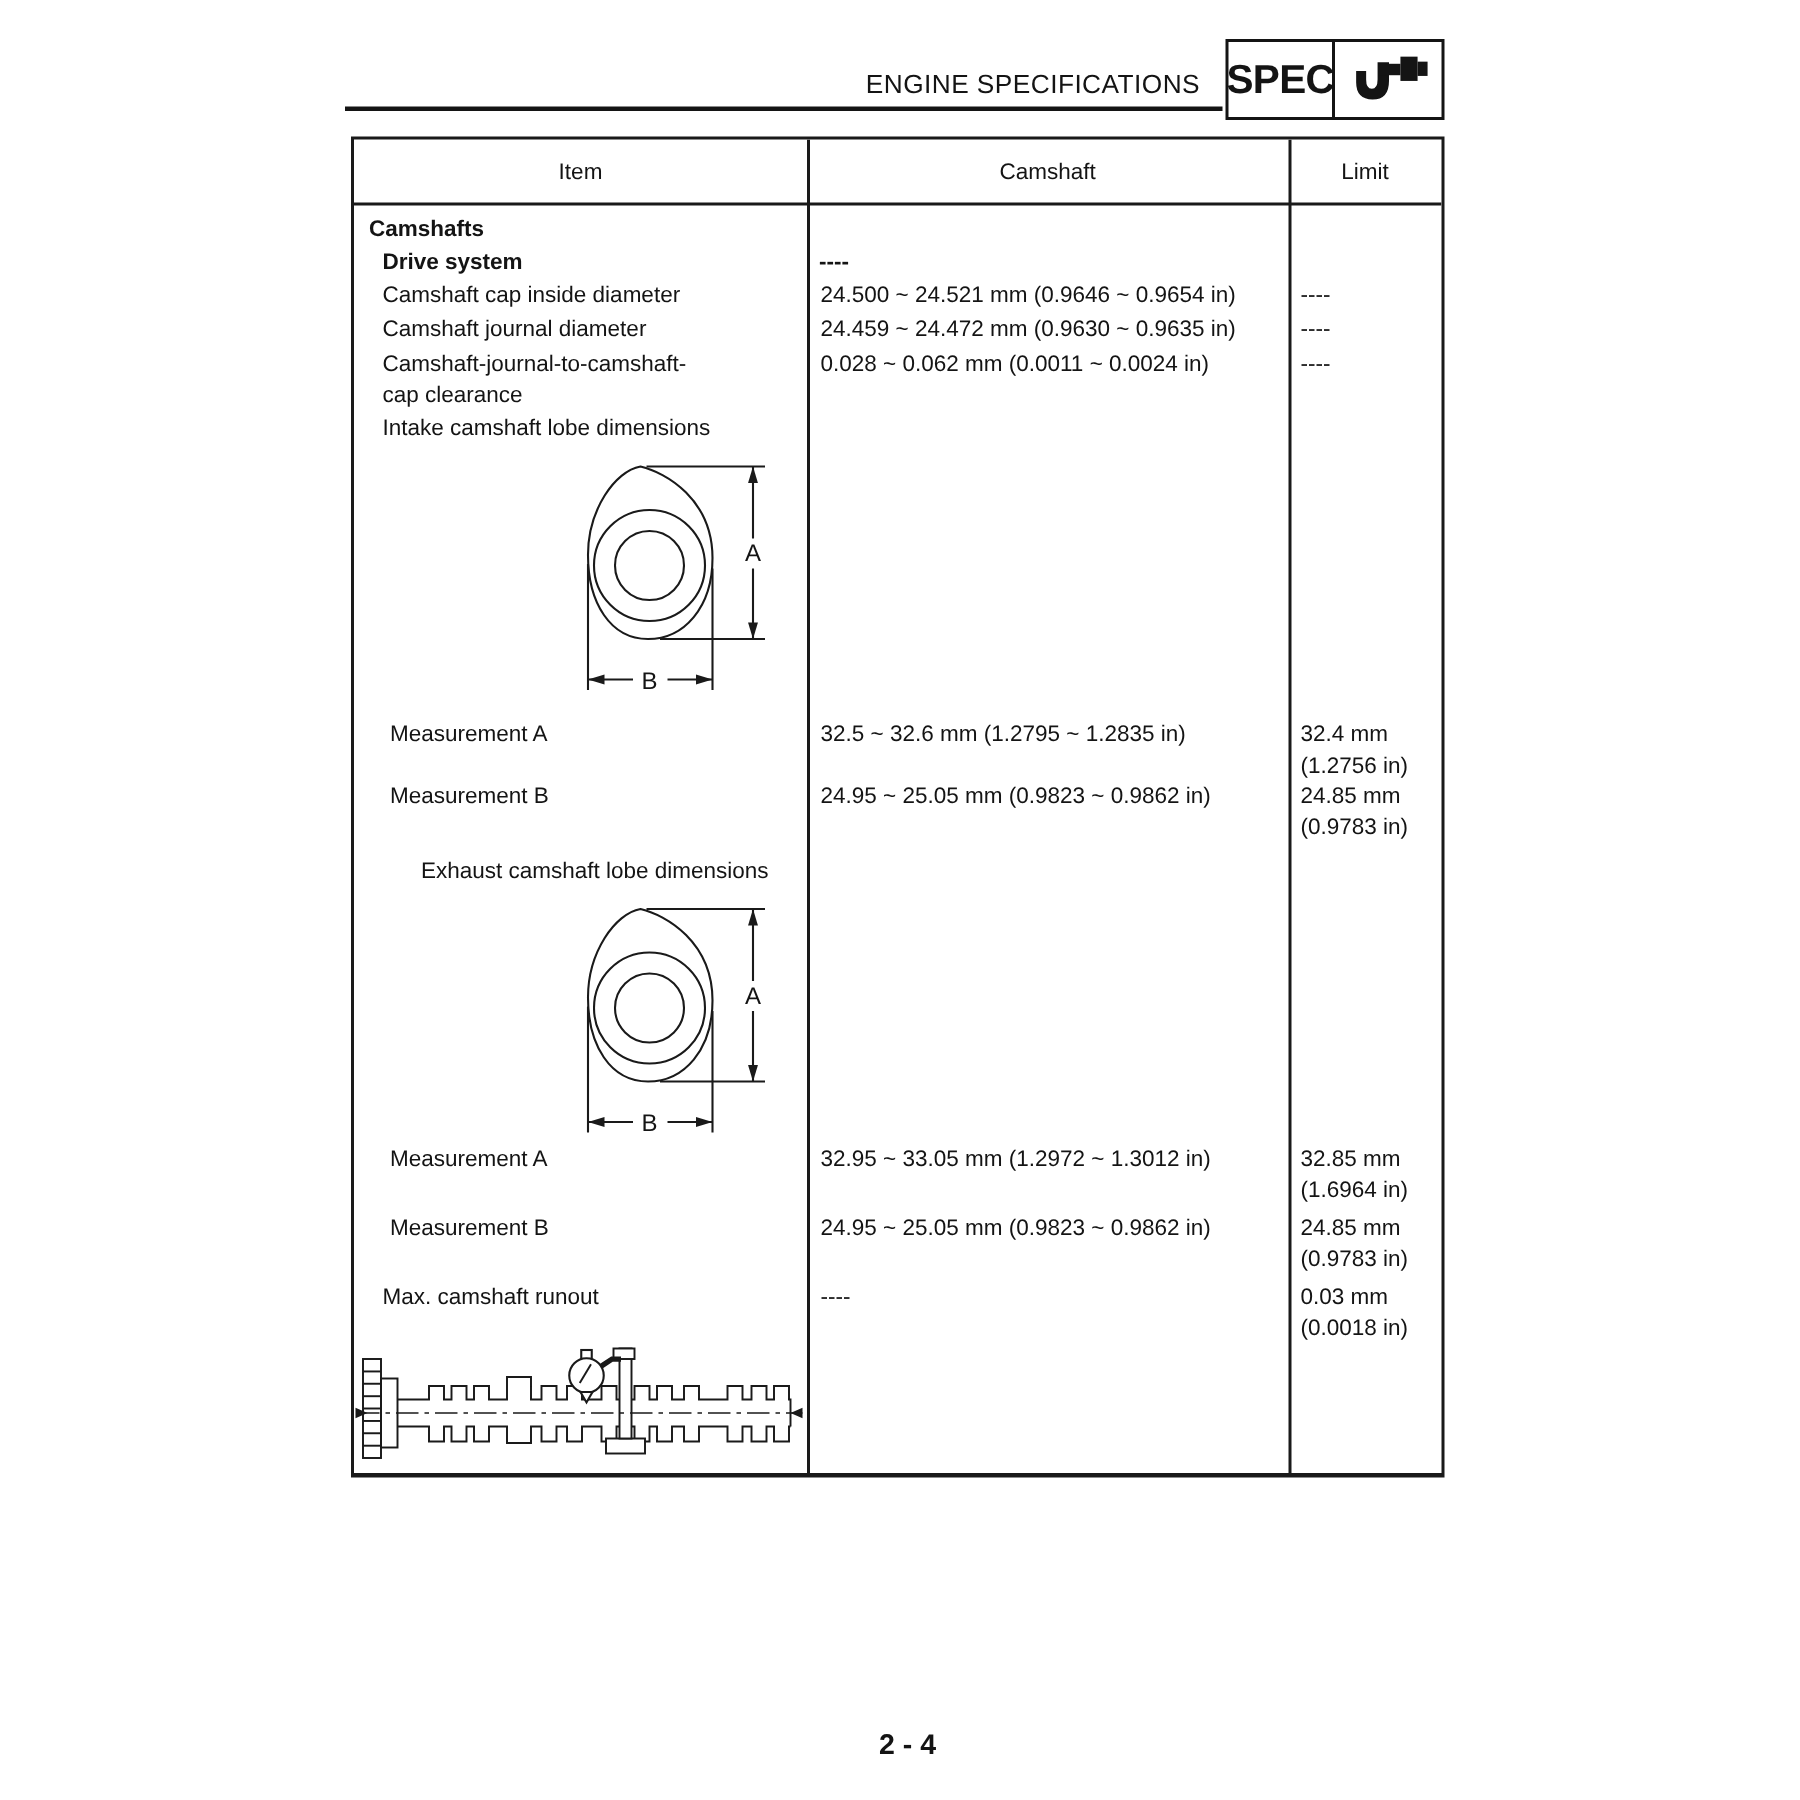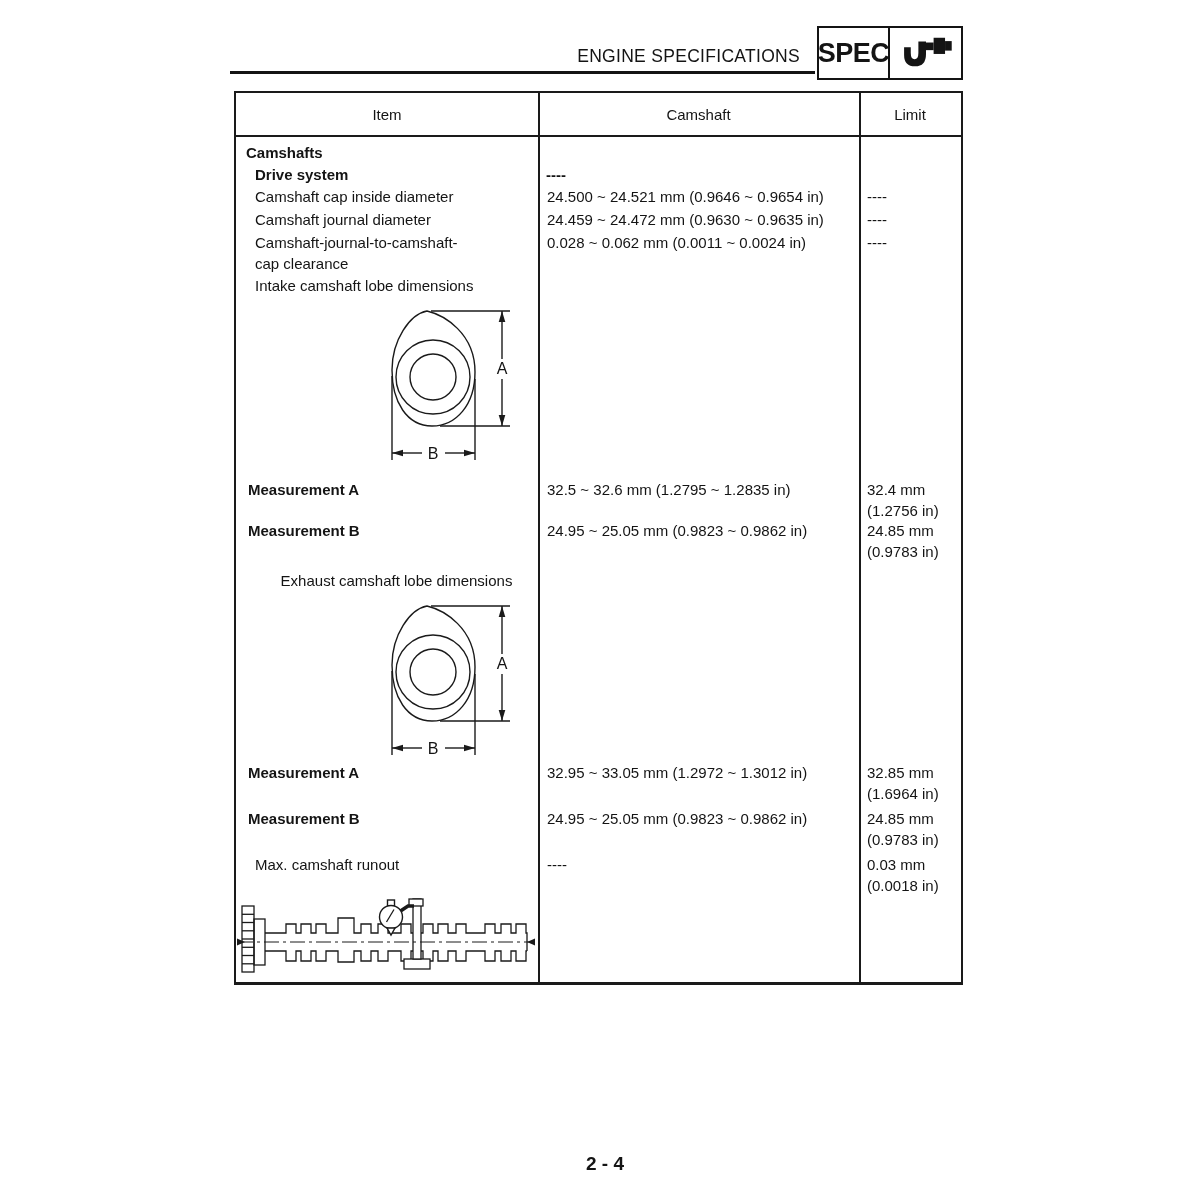--- a/index.html
+++ b/index.html
@@ -38,21 +38,21 @@
   .thead { display:flex; height:44px; border-bottom:2px solid #1a1a1a; flex:none; }
   .thead .cell { display:flex; align-items:center; justify-content:center; }
 
   .c-item { width:302px; flex:none; }
   .c-std  { width:321px; flex:none; padding-left:9px; }
   .c-lim  { flex:1; padding-left:8px; }
 
   .row { display:flex; flex:none; }
   .row .c-item.ind1 { padding-left:10px; font-weight:bold; }
   .row .c-item.ind2 { padding-left:19px; }
-  .row .c-item.ind3 { padding-left:12px;font-weight:bold; }
+  .row .c-item.ind3 { padding-left:24px; }
 
   .diagram-row { flex:none; position:relative; }
 
   .lobe-svg { display:block; margin-left:148px; }
   .runout-svg { display:block; }
 
   svg text { font-family:"Liberation Sans", sans-serif; }
 
   
   .page-number {

